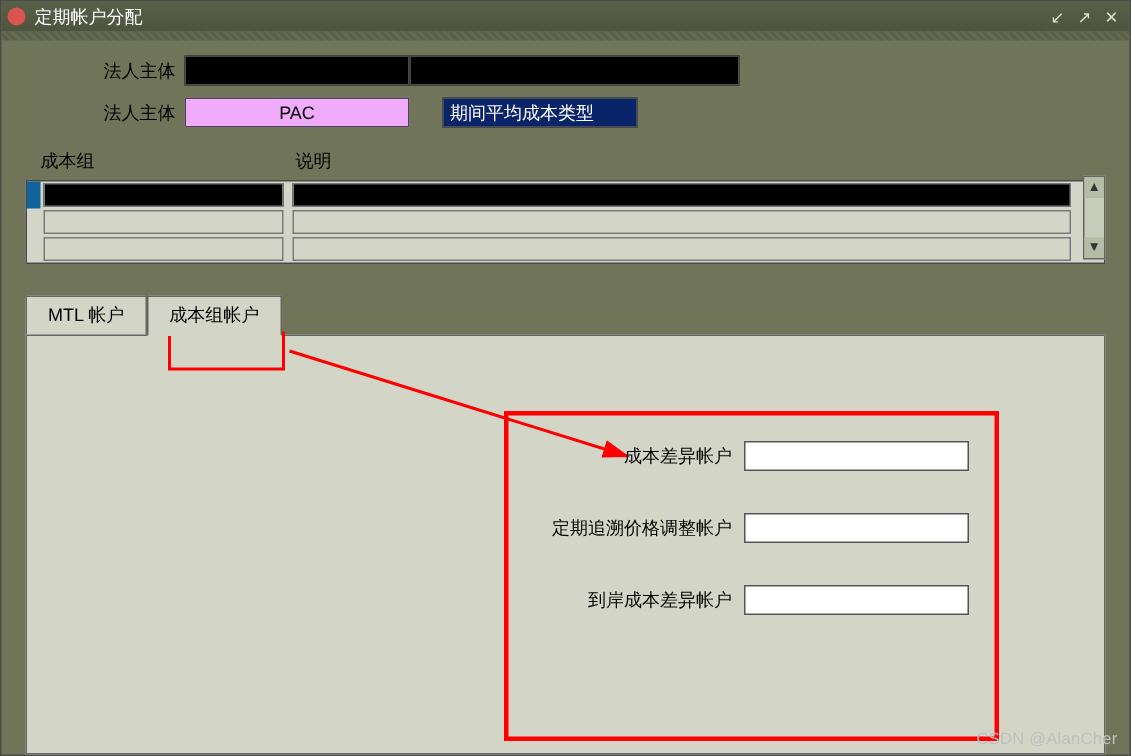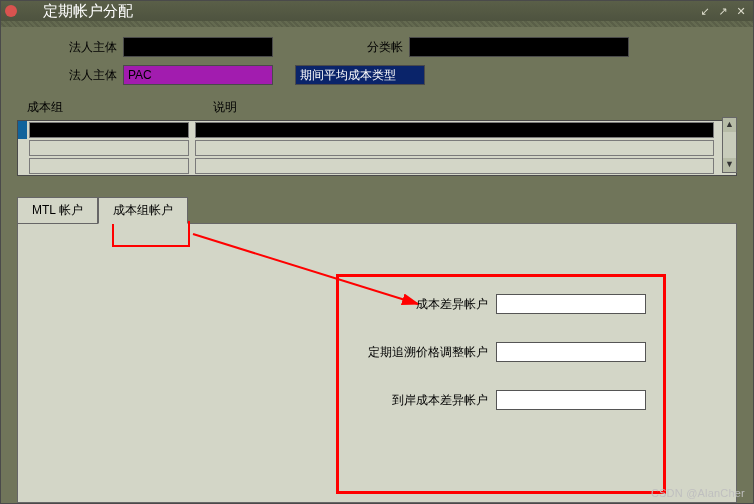--- a/index.html
+++ b/index.html
@@ -1,32 +1,32 @@
 <!DOCTYPE html>
 <html><head>
 <meta charset="utf-8">
 <style>
   * { box-sizing: border-box; margin: 0; padding: 0; }
   body { font-family: "Microsoft YaHei", SimSun, sans-serif; font-size: 12px; background: #fff; }
   .window { width: 754px; height: 504px; border: 1px solid #4a4a4a; background: #70755a; position: relative; }
   .titlebar { height: 20px; background: linear-gradient(#5a5f48,#4e533f); color: #fff; display: flex; align-items: center; padding: 0 4px; }
   .titlebar .oracle-ico { width: 12px; height: 12px; border-radius: 50%; background: #d9534f; margin-right: 6px; }
-  .titlebar .title { flex: 1; font-size: 15px; margin-left: 20px; }
+  .titlebar .title { flex: 1; font-size: 12px; }
   .titlebar .winbtn { width: 16px; height: 14px; margin-left: 2px; color: #dcdccc; display: flex; align-items: center; justify-content: center; cursor: pointer; font-size: 11px; }
   .hatch { height: 6px; background: repeating-linear-gradient(45deg,#646a50,#646a50 2px,#5a5f48 2px,#5a5f48 4px); }
   .content { padding: 10px 16px; }
   .form-row { display: flex; align-items: center; margin-bottom: 8px; }
   .lbl { color: #000; text-align: right; margin-right: 6px; }
   .lbl.w1 { width: 100px; }
   .field { height: 20px; background: #cfd3c1; border: 1px solid #4a4a4a; padding: 1px 4px; line-height: 16px; }
-  .field.editable { background: #a21caf; }
+  .field.editable { background: #f0abfc; text-align: center; }
   .field.dark { background: #000; color:#000; }
   .field.sel { background: #0a246a; color: #fff; }
   .grid-area { margin-top: 14px; position: relative; }
-  .grid-headers { display: flex; margin-left: 10px; gap: 16px; }
+  .grid-headers { display: flex; margin-left: 10px; }
   .grid-headers .hdr { color: #000; padding-bottom: 4px; }
   .rows { border: 1px solid #4a4a4a; background: #d3d6c7; }
   .row { display: flex; align-items: center; height: 18px; }
   .tick { width: 9px; height: 18px; margin-right: 2px;  }
   .tick.active { background: #11639c; }
   .cell { height: 16px; border: 1px solid #7a7a7a; background: #d3d6c7; margin-right: 6px; }
   .cell.dark { background: #000; }
   .cell.c1 { width: 160px; }
   .cell.c2 { width: 520px; }
   .scrollbar { position: absolute; right: 0; top: 18px; width: 15px; height: 56px; background: #c8ccbb; border: 1px solid #666; }
@@ -54,21 +54,20 @@
     <span class="winbtn">↙</span>
     <span class="winbtn">↗</span>
     <span class="winbtn">✕</span>
   </div>
   <div class="hatch"></div>
 
   <div class="content">
     <div class="form-row">
       <span class="lbl w1">法人主体</span>
       <div class="field dark" style="width:150px"></div>
-      <span class="lbl" style="width:130px">分类帐</span>
       <div class="field dark" style="width:220px"></div>
     </div>
     <div class="form-row">
       <span class="lbl w1">法人主体</span>
       <div class="field editable" style="width:150px">PAC</div>
       <span style="width:22px"></span>
       <div class="field sel" style="width:130px">期间平均成本类型</div>
     </div>
 
     <div class="grid-area">

